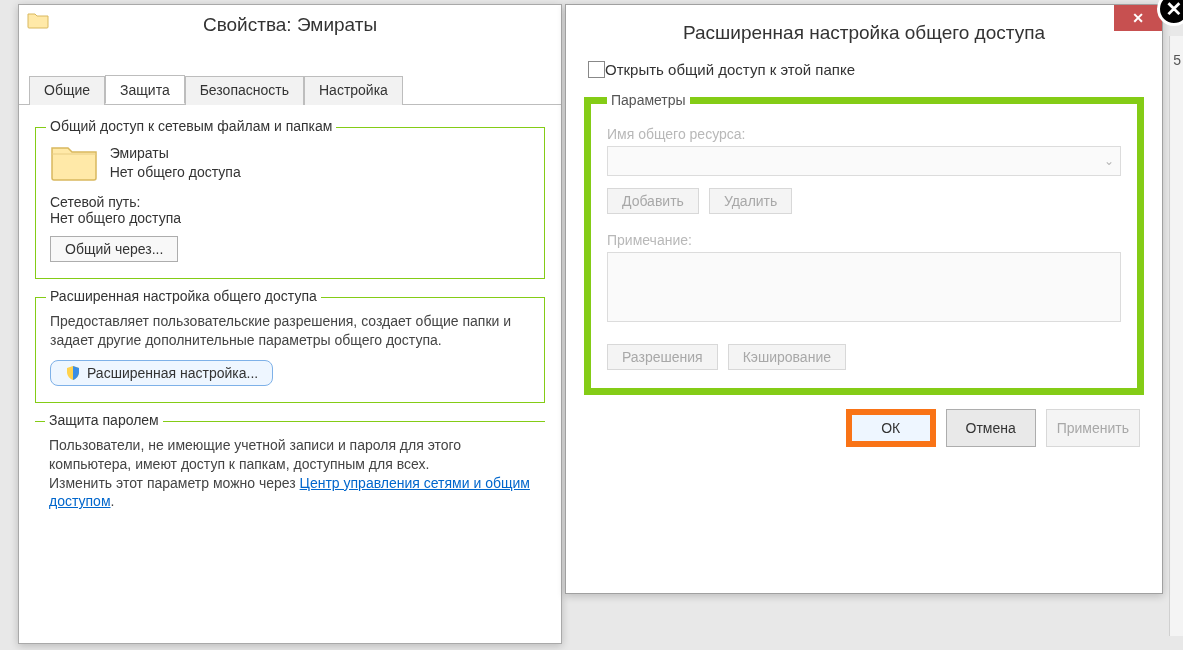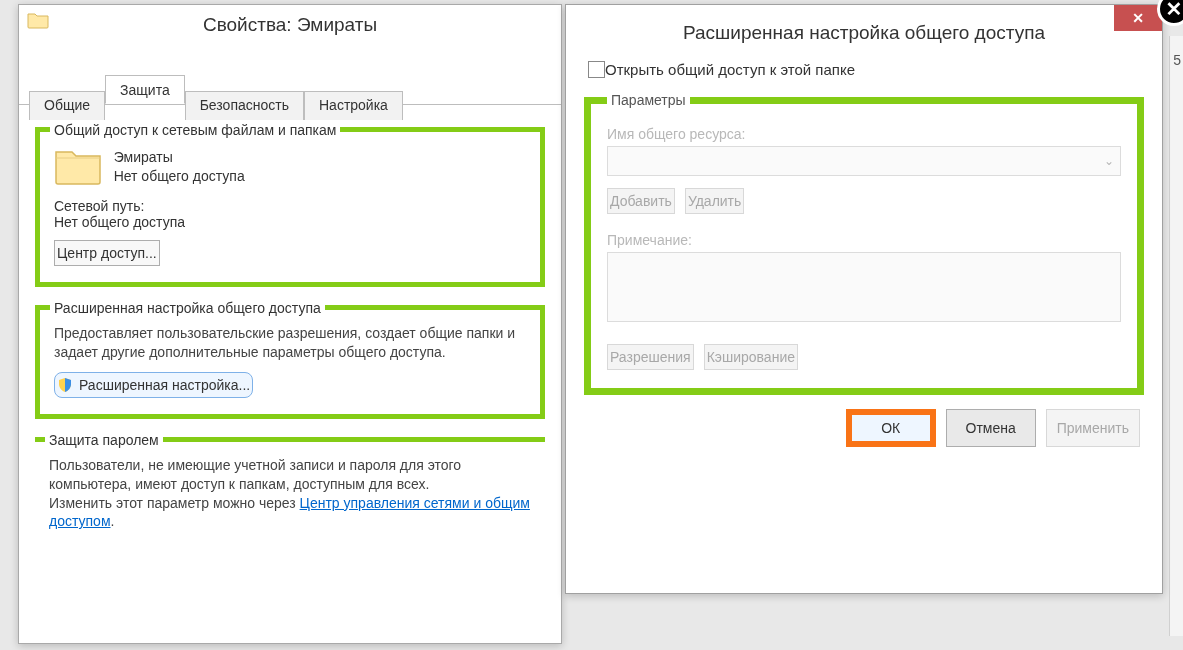--- a/index.html
+++ b/index.html
@@ -56,34 +56,34 @@
     position: relative;
   }
   .tab {
     padding: 5px 14px;
     border: 1px solid #bdbdbd;
     border-bottom: none;
     background: #f2f2f2;
     margin-right: 0px;
     font-size: 14px;
     position: relative;
-    top: 16px;
+    top: 1px;
     color: #333;
   }
   .tab.active {
     background: #fff;
     border-bottom: 1px solid #fff;
     top: 0;
     padding-top: 6px;
   }
   .panel {
     padding: 12px 16px;
   }
   .groupbox {
-    border: 5px solid #84cc16;
+    border: 1px solid #84cc16;
     margin: 10px 0 18px 0;
     padding: 14px 14px 16px 14px;
     position: relative;
   }
   .groupbox > .legend {
     position: absolute;
     top: -10px; left: 10px;
     background: #fff;
     padding: 0 4px;
     font-size: 14px;
@@ -93,21 +93,21 @@
     width: 48px; height: 40px; display: inline-block;
     vertical-align: top;
     margin-right: 8px;
   }
   .folderinfo { display: inline-block; vertical-align: top; padding-top: 2px;}
   .folderinfo div { font-size: 14px; color: #333; line-height: 1.35; }
   .label { font-size: 14px; color: #333; }
   .btn {
     border: 1px solid #adadad;
     background: #e9e9e9;
-    padding: 4px 2px;
+    padding: 4px 14px;
     font-size: 14px;
     color: #333;
     display: inline-flex;
     align-items: center;
     gap: 6px;
   }
   .btn.flat { background: #f8f8f8;}
   .btn.disabled { color: #a8a8a8; border-color: #d8d8d8; background: #f4f4f4;}
   .shield {
     width: 16px; height: 16px; display: inline-block;
@@ -199,21 +199,21 @@
         </span>
         <div class="folderinfo">
           <div>Эмираты</div>
           <div>Нет общего доступа</div>
         </div>
       </div>
       <div style="height:12px"></div>
       <div class="label">Сетевой путь:</div>
       <div class="label">Нет общего доступа</div>
       <div style="height:10px"></div>
-      <button class="btn flat">Центр доступ...</button>
+      <button class="btn flat">Общий через...</button>
     </div>
 
     <div class="groupbox">
       <div class="legend">Расширенная настройка общего доступа</div>
       <div class="desc">Предоставляет пользовательские разрешения, создает общие папки и задает другие дополнительные параметры общего доступа.</div>
       <div style="height:10px"></div>
       <button class="btn flat" style="border-color:#7eb1e8;background:#eef6ff;border-radius:8px;">
         <span class="shield">
           <svg viewBox="0 0 16 16">
               <path d="M8 1l6 2v4c0 4-3 7-6 8-3-1-6-4-6-8V3z" fill="#ffd24d"></path>

